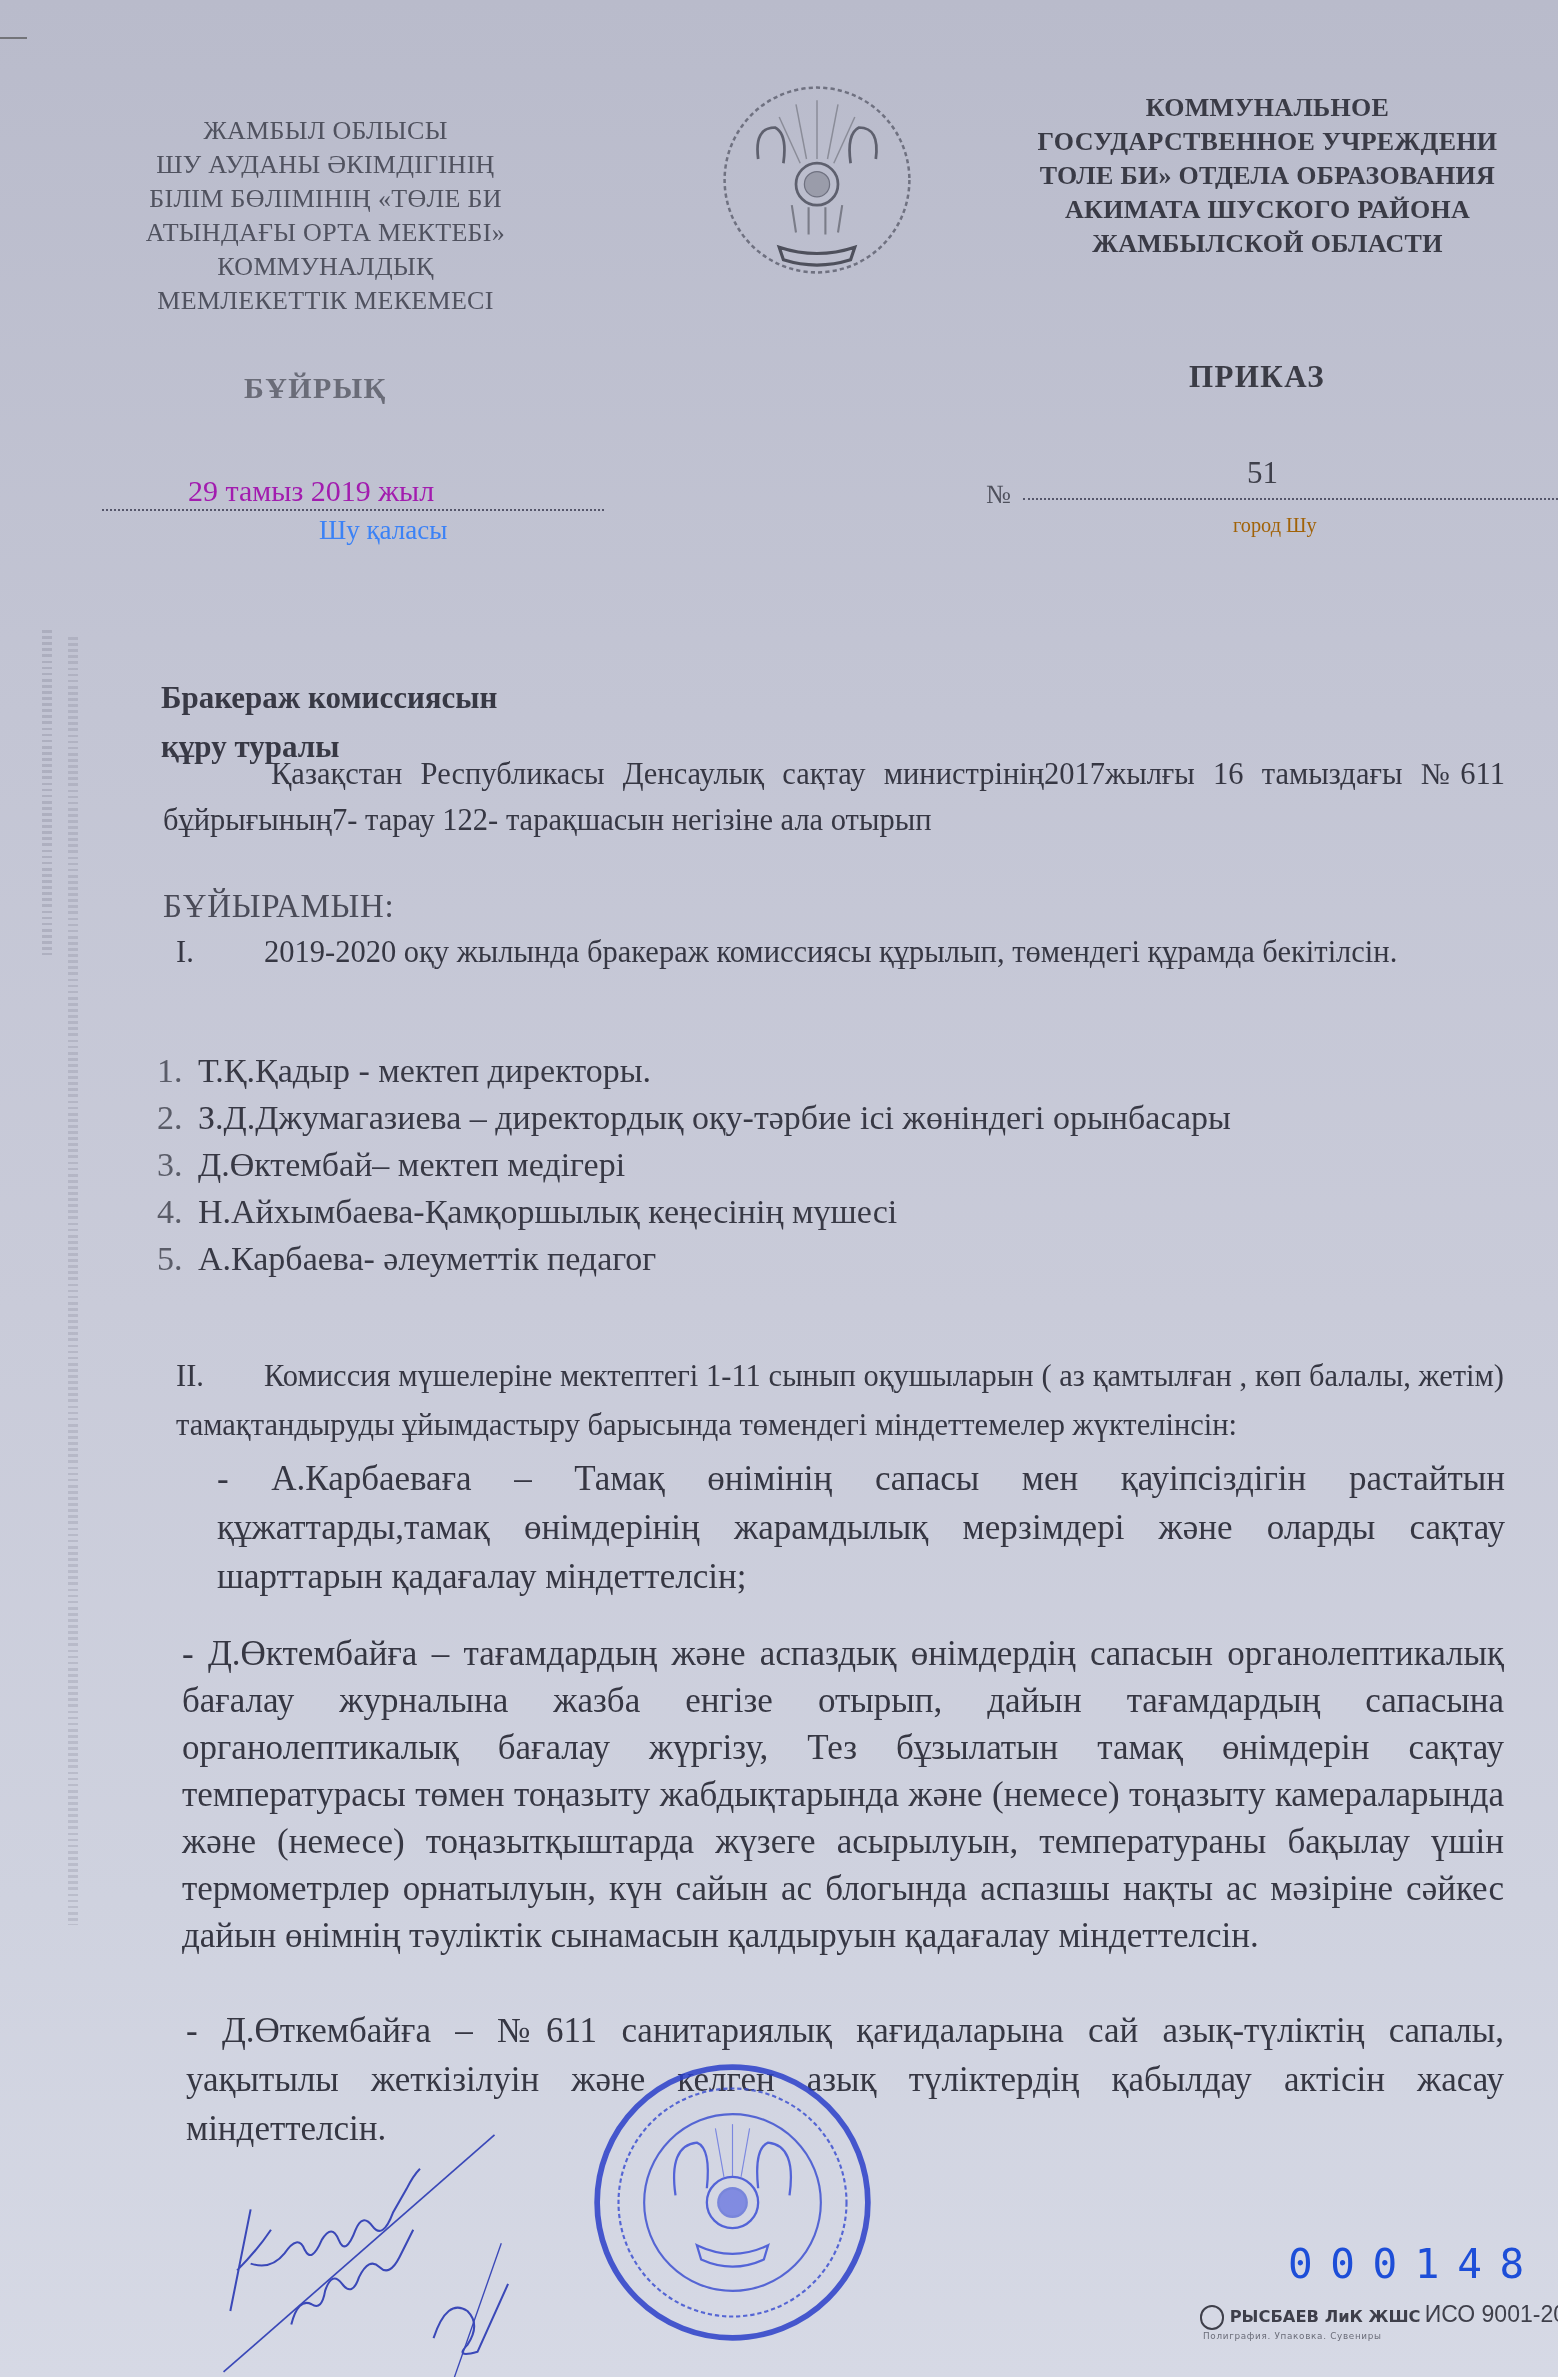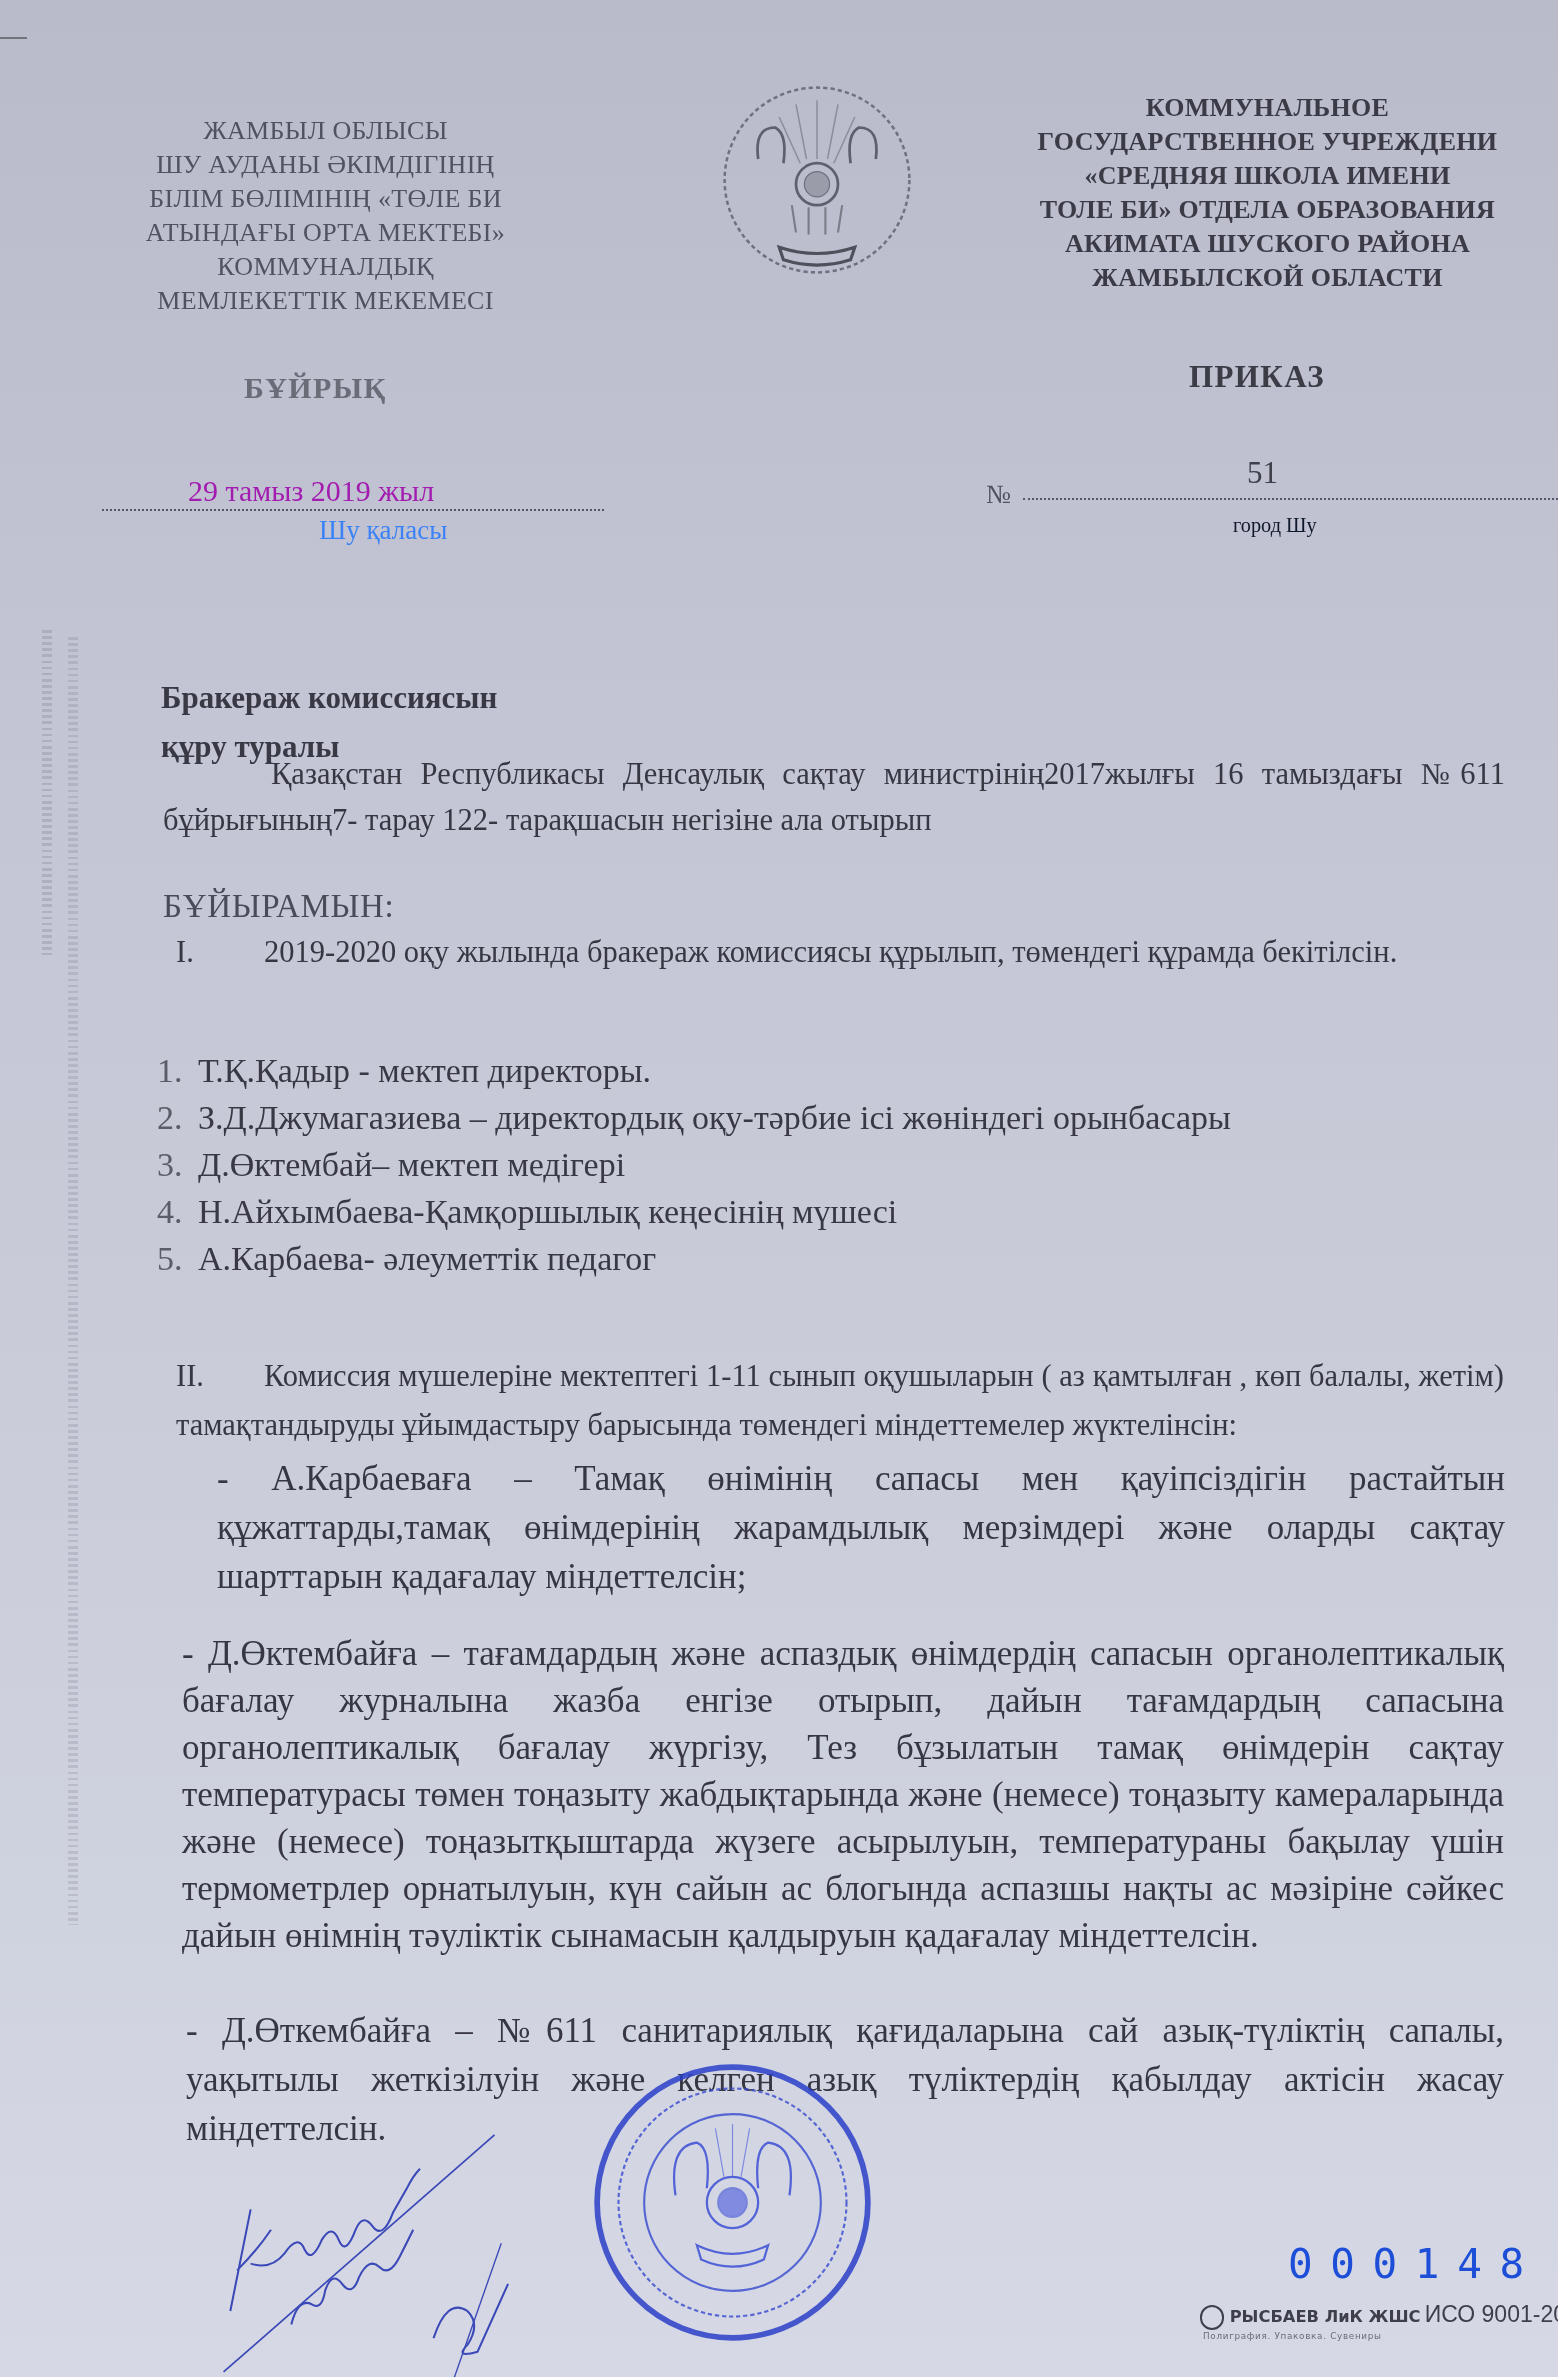--- a/index.html
+++ b/index.html
@@ -26,21 +26,21 @@
   .order-kz { position: absolute; left: 244px; top: 371px; font-size: 30px; font-weight: bold; color: #6a6c78; letter-spacing: 1.4px; }
   .order-ru { position: absolute; left: 1189px; top: 359px; font-size: 31px; font-weight: bold; color: #3b3c46; letter-spacing: 1.4px; }
 
   .date-line { position: absolute; left: 102px; top: 474px; width: 502px; border-bottom: 2px dotted #55566a; height: 35px; }
   .date-text { position: absolute; left: 86px; top: 0; font-size: 30px; color: #a21caf; }
   .place-kz { position: absolute; left: 319px; top: 515px; font-size: 27px; color: #3b82f6; text-align: right; }
 
   .num-sign { position: absolute; left: 986px; top: 480px; font-size: 26px; color: #4e505c; }
   .num-line { position: absolute; left: 1023px; top: 498px; width: 535px; border-bottom: 2px dotted #55566a; }
   .num-val { position: absolute; left: 1247px; top: 455px; font-size: 31px; color: #3e3f4a; }
-  .place-ru { position: absolute; left: 1233px; top: 514px; font-size: 20.3px; color: #0f172a; }
+  .place-ru { position: absolute; left: 1233px; top: 514px; font-size: 20.3px; color: #a16207; }
 
   .subject { position: absolute; left: 161px; top: 637px; font-size: 31px; font-weight: bold; line-height: 49px; color: #383945; margin-top: 36px; }
 
   .body-text { position: absolute; left: 163px; width: 1342px; font-size: 30.5px; color: #363743; }
   .p-intro { top: 751px; line-height: 46px; text-align: justify; text-indent: 108px; }
   .bold-cmd { position: absolute; left: 163px; top: 888px; font-size: 33px; font-weight: normal; color: #4a4b58; letter-spacing: 0.7px; }
 
   .sec { position: absolute; font-size: 30.5px; line-height: 49px; color: #363743; text-align: justify; }
   .sec-1 { left: 176px; top: 928px; width: 1328px; }
   .sec-num { display: inline-block; width: 88px; }
@@ -98,21 +98,20 @@
     </g>
     <circle cx="50" cy="52" r="10" fill="none" stroke="#5e606e" stroke-width="1.3"></circle>
     <circle cx="50" cy="52" r="6" fill="#9a9caa" stroke="#6f7180" stroke-width="0.6"></circle>
     <path d="M38 62 L40 75 M46 63 L46 76 M54 63 L54 76 M62 62 L60 75" stroke="#7a7c88" stroke-width="1"></path>
     <path d="M32 82 Q50 88 68 82 L66 88 Q50 93 34 88 Z" fill="none" stroke="#4e505c" stroke-width="1.5"></path>
   </svg>
 
   <div class="hdr-right">
     <span class="hdr-line">КОММУНАЛЬНОЕ</span>
     <span class="hdr-line">ГОСУДАРСТВЕННОЕ УЧРЕЖДЕНИ</span>
-    <span class="hdr-line">«СРЕДНЯЯ ШКОЛА ИМЕНИ</span>
     <span class="hdr-line">ТОЛЕ БИ» ОТДЕЛА ОБРАЗОВАНИЯ</span>
     <span class="hdr-line">АКИМАТА ШУСКОГО РАЙОНА</span>
     <span class="hdr-line">ЖАМБЫЛСКОЙ ОБЛАСТИ</span>
   </div>
 
   <div class="order-kz">БҰЙРЫҚ</div>
   <div class="order-ru">ПРИКАЗ</div>
 
   <div class="date-line">
     <span class="date-text">29 тамыз 2019 жыл</span>

